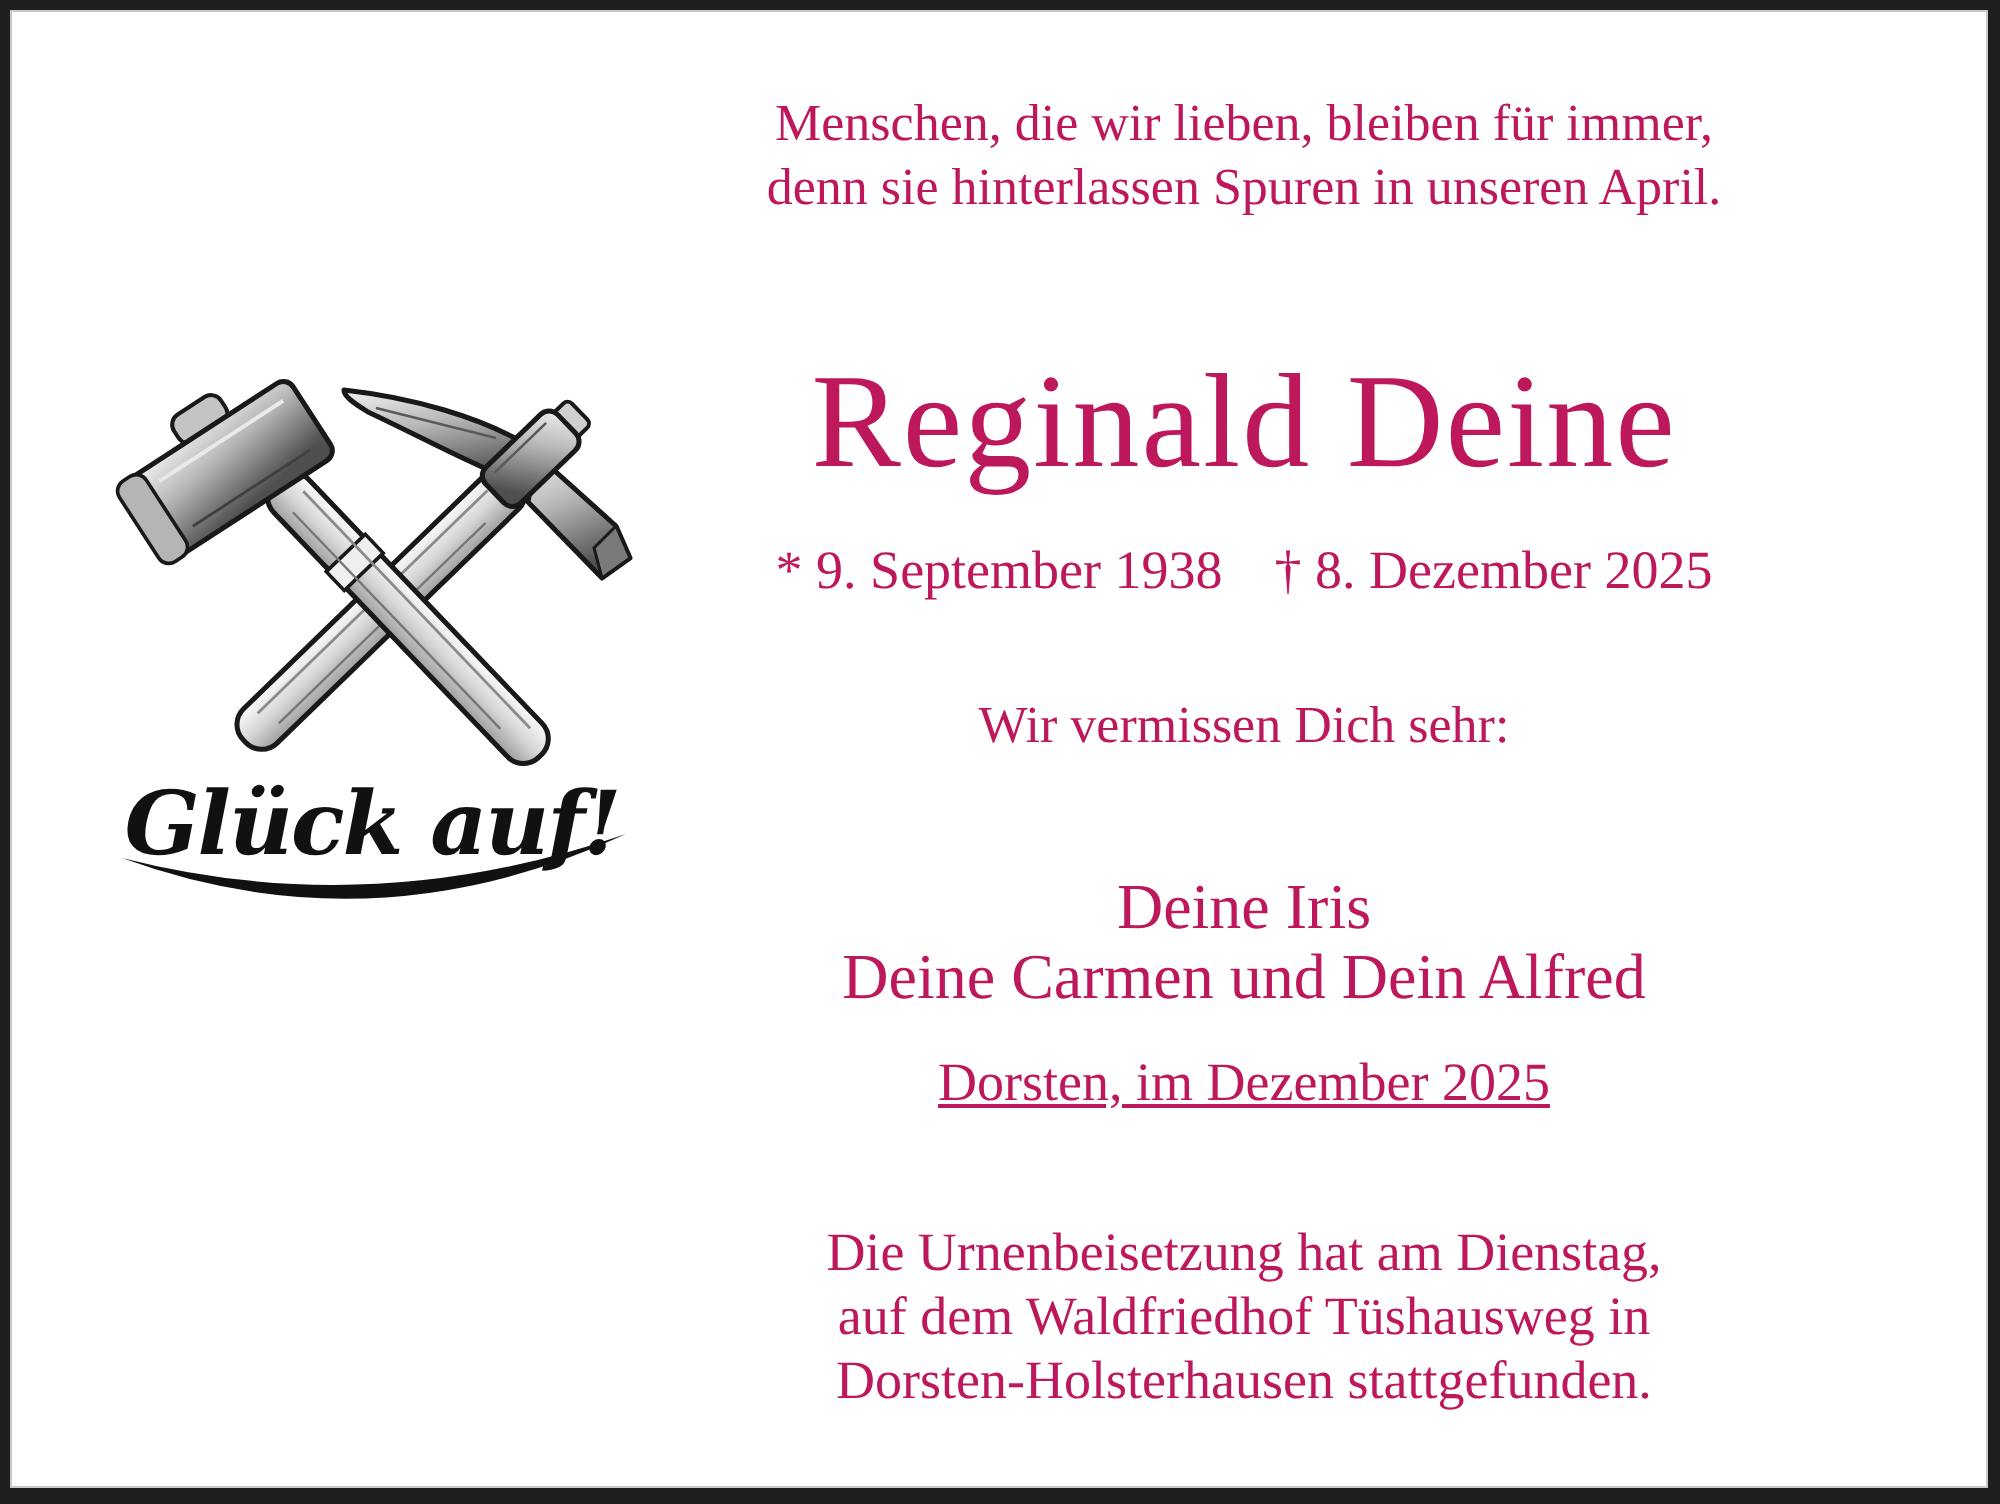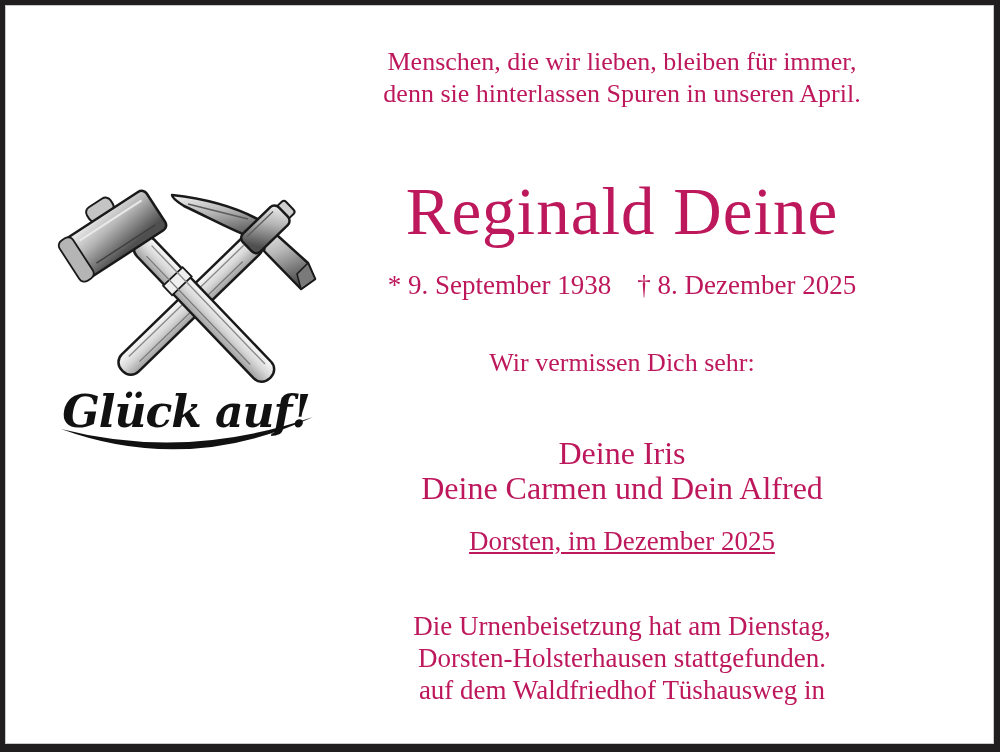--- a/index.html
+++ b/index.html
@@ -106,17 +106,17 @@
 
   <div class="col mourners">
     <div>Deine Iris</div>
     <div>Deine Carmen und Dein Alfred</div>
   </div>
 
   <div class="col dateline">Dorsten, im Dezember 2025</div>
 
   <div class="col funeral">
     <div>Die Urnenbeisetzung hat am Dienstag,</div>
+    <div>auf dem Waldfriedhof Tüshausweg in</div>
     <div>Dorsten-Holsterhausen stattgefunden.</div>
-    <div>auf dem Waldfriedhof Tüshausweg in</div>
   </div>
 
 </div>
 
 </body></html>

